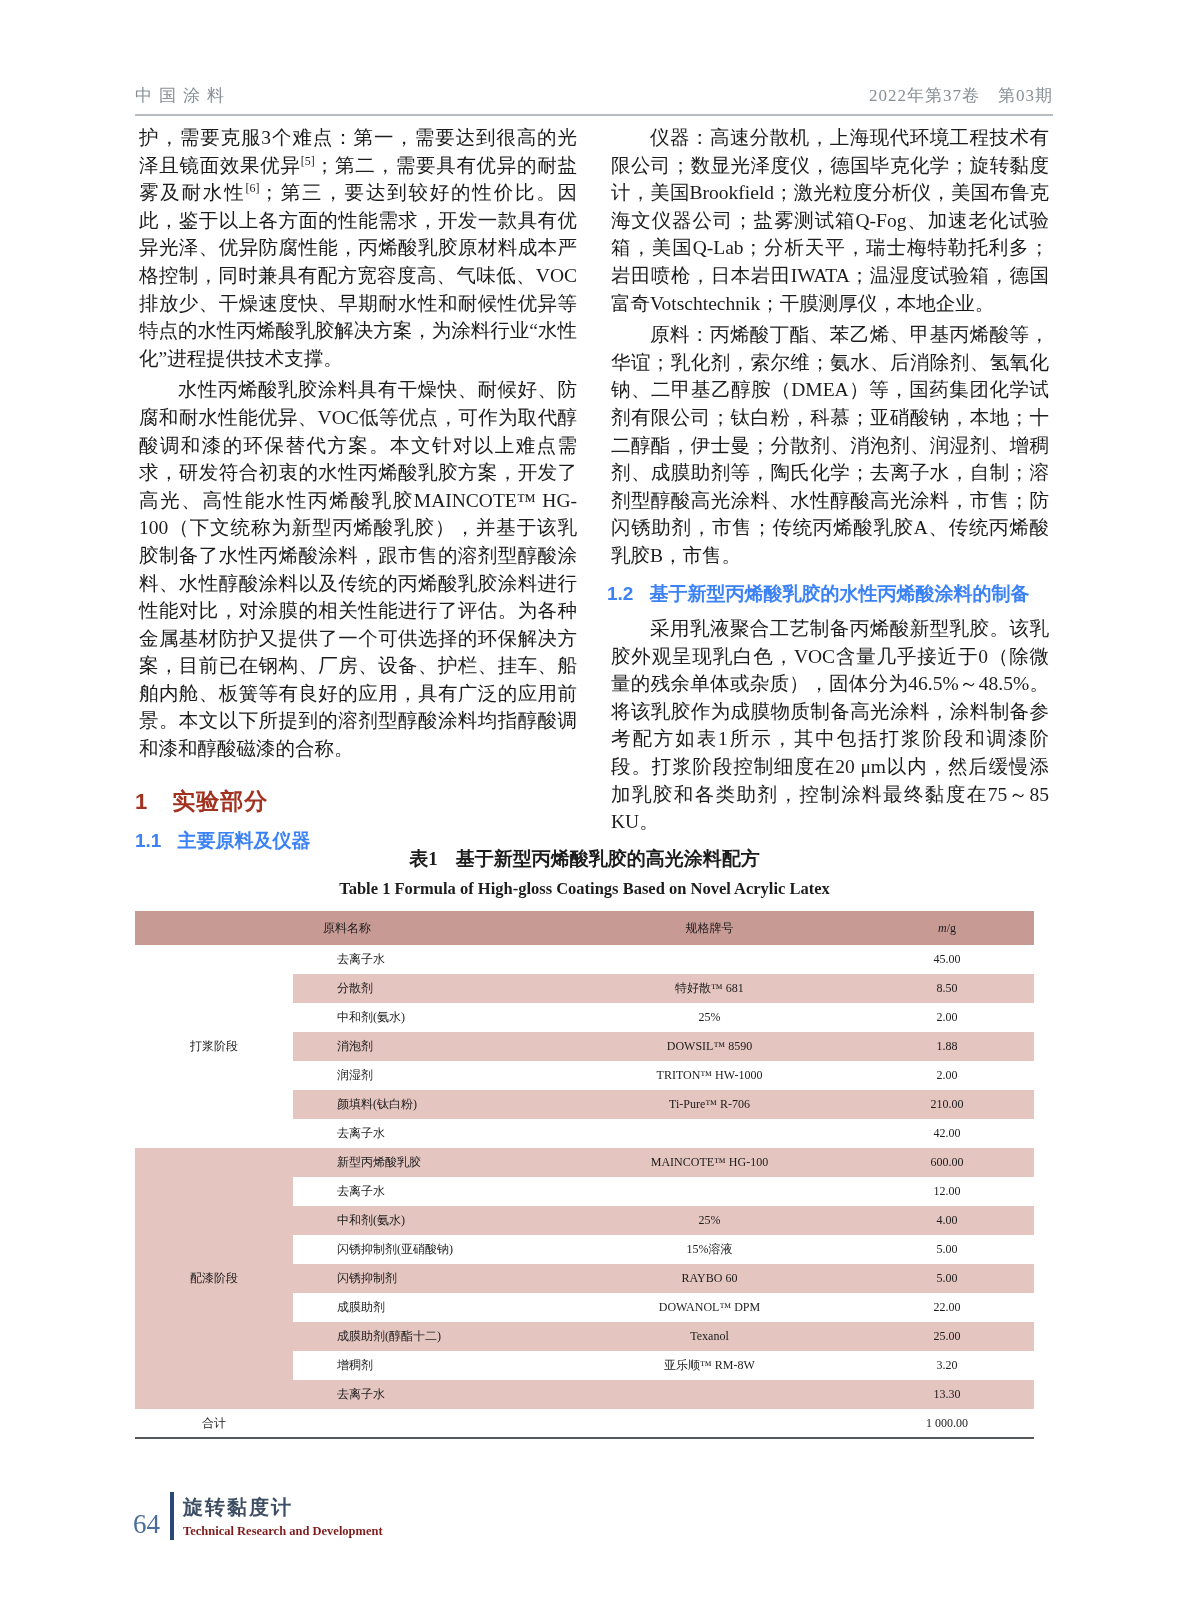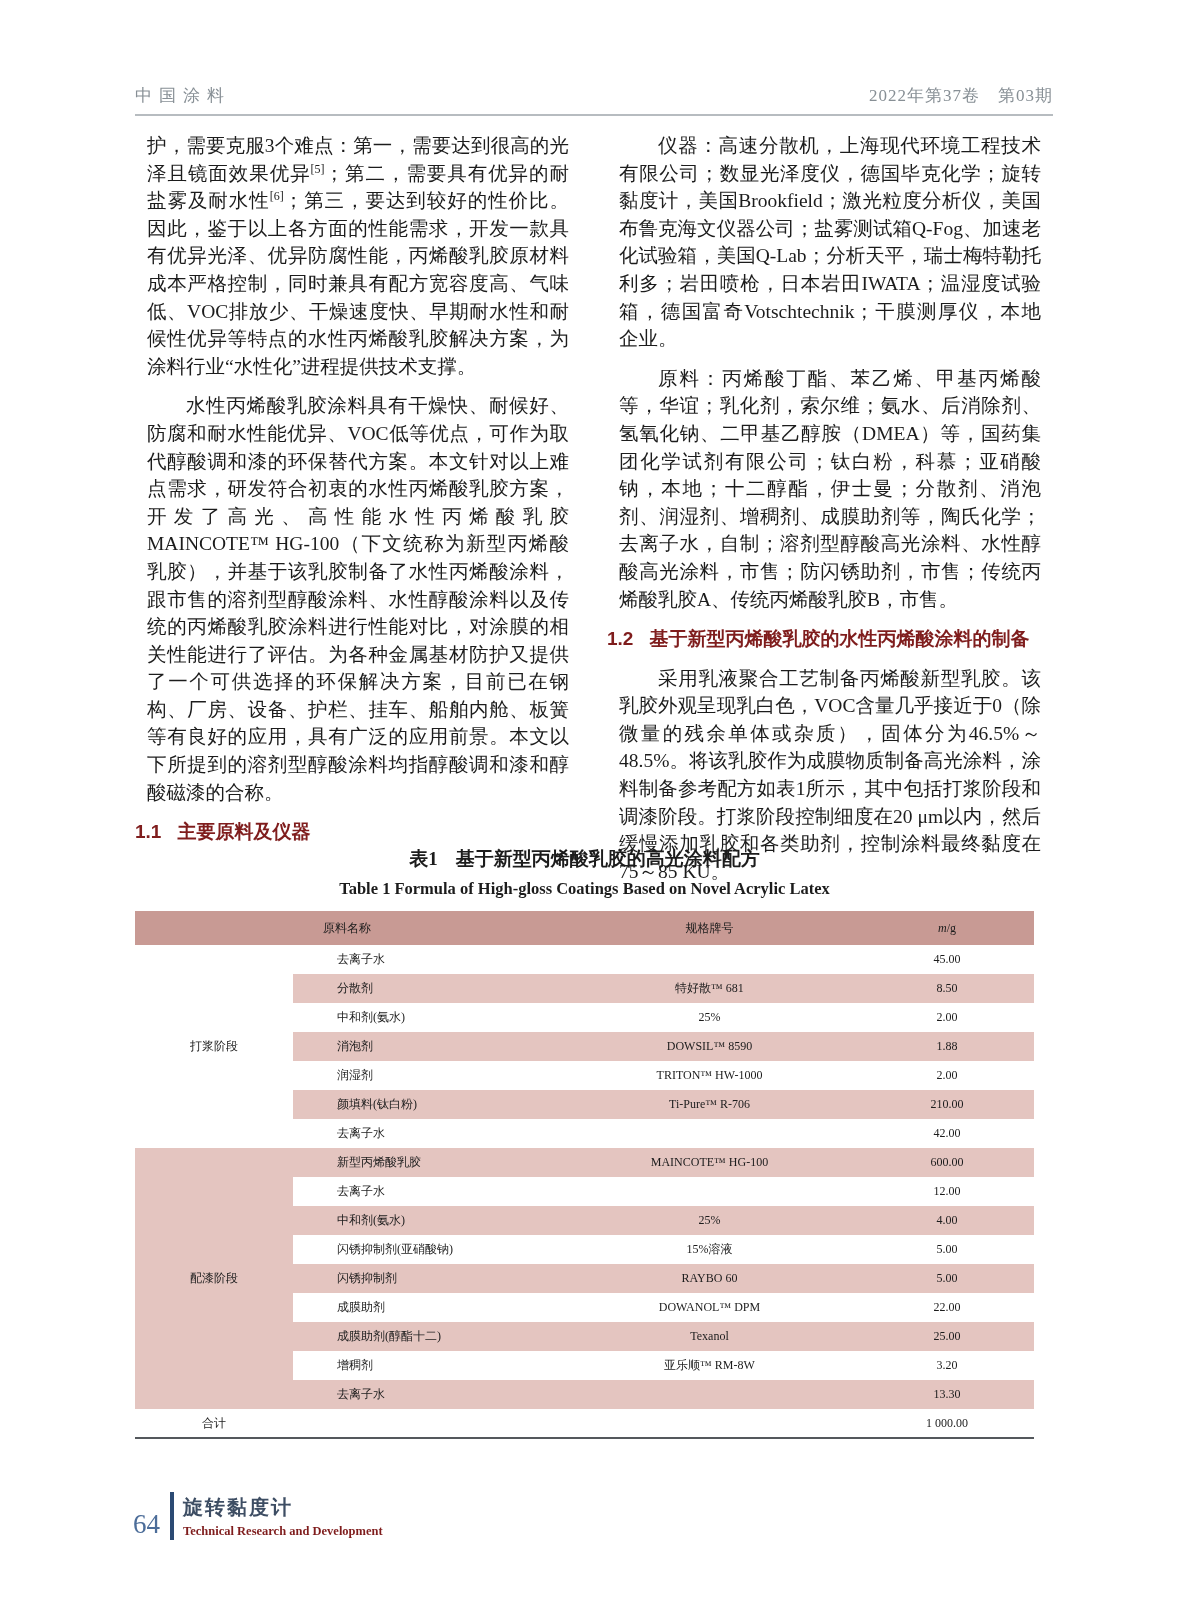--- a/index.html
+++ b/index.html
@@ -17,33 +17,33 @@
     color:#878f95; font-size:17px;
   }
   .ph-left { letter-spacing:7px; }
   .ph-right { letter-spacing:1px; }
   
   .columns {
     position:absolute; left:135px; top:120px; width:918px;
     display:flex; gap:26px;
   }
   .col { flex:1; font-size:19.5px; line-height:27.6px; text-align:justify; }
-  .col p { margin:12px; }
+  .col p { margin:4px; }
   .col p.indent { text-indent:2em; }
   sup.ref { font-size:12px; line-height:0; }
   .h-level1 {
     margin:25px 0 12px 0;
     font-family:"Liberation Sans","DejaVu Sans",sans-serif;
     font-weight:bold; font-size:23px; color:#a23120; letter-spacing:1px;
   }
   .h-level1 .h-num { margin-right:24px; font-size:22px; }
   .h-level2 {
     margin:10px 0 8px 0;
     font-family:"Liberation Sans","DejaVu Sans",sans-serif;
-    font-weight:bold; font-size:19px; color:#7f1d1d;
+    font-weight:bold; font-size:19px; color:#3b82f6;
   }
   .h-level2 .h-num { margin-right:16px; }
   
   .table-wrap { position:absolute; left:135px; top:846px; width:899px; }
   .tbl-title-cn { text-align:center; font-weight:bold; font-size:19px; }
   .tbl-title-cn .t-num { margin-right:18px; }
   .tbl-title-en { text-align:center; font-weight:bold; font-size:16.5px; margin-top:7px; }
   .tbl-title-en .t-num { margin-right:4px; }
   table.formula {
     width:100%; margin-top:12px; border-collapse:collapse;
@@ -81,20 +81,21 @@
 <div class="page-header">
   <span class="ph-left">中国涂料</span>
   <span class="ph-right">2022年第37卷　第03期</span>
 </div>
 
 <div class="columns">
 
   <div class="col">
     <p><span>护，需要克服3个难点：第一，需要达到很高的光泽且镜面效果优异</span><sup class="ref">[5]</sup><span>；第二，需要具有优异的耐盐雾及耐水性</span><sup class="ref">[6]</sup><span>；第三，要达到较好的性价比。因此，鉴于以上各方面的性能需求，开发一款具有优异光泽、优异防腐性能，丙烯酸乳胶原材料成本严格控制，同时兼具有配方宽容度高、气味低、VOC排放少、干燥速度快、早期耐水性和耐候性优异等特点的水性丙烯酸乳胶解决方案，为涂料行业“水性化”进程提供技术支撑。</span></p>
     <p class="indent">水性丙烯酸乳胶涂料具有干燥快、耐候好、防腐和耐水性能优异、VOC低等优点，可作为取代醇酸调和漆的环保替代方案。本文针对以上难点需求，研发符合初衷的水性丙烯酸乳胶方案，开发了高光、高性能水性丙烯酸乳胶MAINCOTE™ HG-100（下文统称为新型丙烯酸乳胶），并基于该乳胶制备了水性丙烯酸涂料，跟市售的溶剂型醇酸涂料、水性醇酸涂料以及传统的丙烯酸乳胶涂料进行性能对比，对涂膜的相关性能进行了评估。为各种金属基材防护又提供了一个可供选择的环保解决方案，目前已在钢构、厂房、设备、护栏、挂车、船舶内舱、板簧等有良好的应用，具有广泛的应用前景。本文以下所提到的溶剂型醇酸涂料均指醇酸调和漆和醇酸磁漆的合称。</p>
+    <div class="h-level1"><span class="h-num">1</span><span>实验部分</span></div>
     <div class="h-level2"><span class="h-num">1.1</span><span>主要原料及仪器</span></div>
   </div>
 
   <div class="col">
     <p class="indent">仪器：高速分散机，上海现代环境工程技术有限公司；数显光泽度仪，德国毕克化学；旋转黏度计，美国Brookfield；激光粒度分析仪，美国布鲁克海文仪器公司；盐雾测试箱Q-Fog、加速老化试验箱，美国Q-Lab；分析天平，瑞士梅特勒托利多；岩田喷枪，日本岩田IWATA；温湿度试验箱，德国富奇Votschtechnik；干膜测厚仪，本地企业。</p>
     <p class="indent">原料：丙烯酸丁酯、苯乙烯、甲基丙烯酸等，华谊；乳化剂，索尔维；氨水、后消除剂、氢氧化钠、二甲基乙醇胺（DMEA）等，国药集团化学试剂有限公司；钛白粉，科慕；亚硝酸钠，本地；十二醇酯，伊士曼；分散剂、消泡剂、润湿剂、增稠剂、成膜助剂等，陶氏化学；去离子水，自制；溶剂型醇酸高光涂料、水性醇酸高光涂料，市售；防闪锈助剂，市售；传统丙烯酸乳胶A、传统丙烯酸乳胶B，市售。</p>
     <div class="h-level2"><span class="h-num">1.2</span><span>基于新型丙烯酸乳胶的水性丙烯酸涂料的制备</span></div>
     <p class="indent">采用乳液聚合工艺制备丙烯酸新型乳胶。该乳胶外观呈现乳白色，VOC含量几乎接近于0（除微量的残余单体或杂质），固体分为46.5%～48.5%。将该乳胶作为成膜物质制备高光涂料，涂料制备参考配方如表1所示，其中包括打浆阶段和调漆阶段。打浆阶段控制细度在20 μm以内，然后缓慢添加乳胶和各类助剂，控制涂料最终黏度在75～85 KU。</p>
   </div>
 

